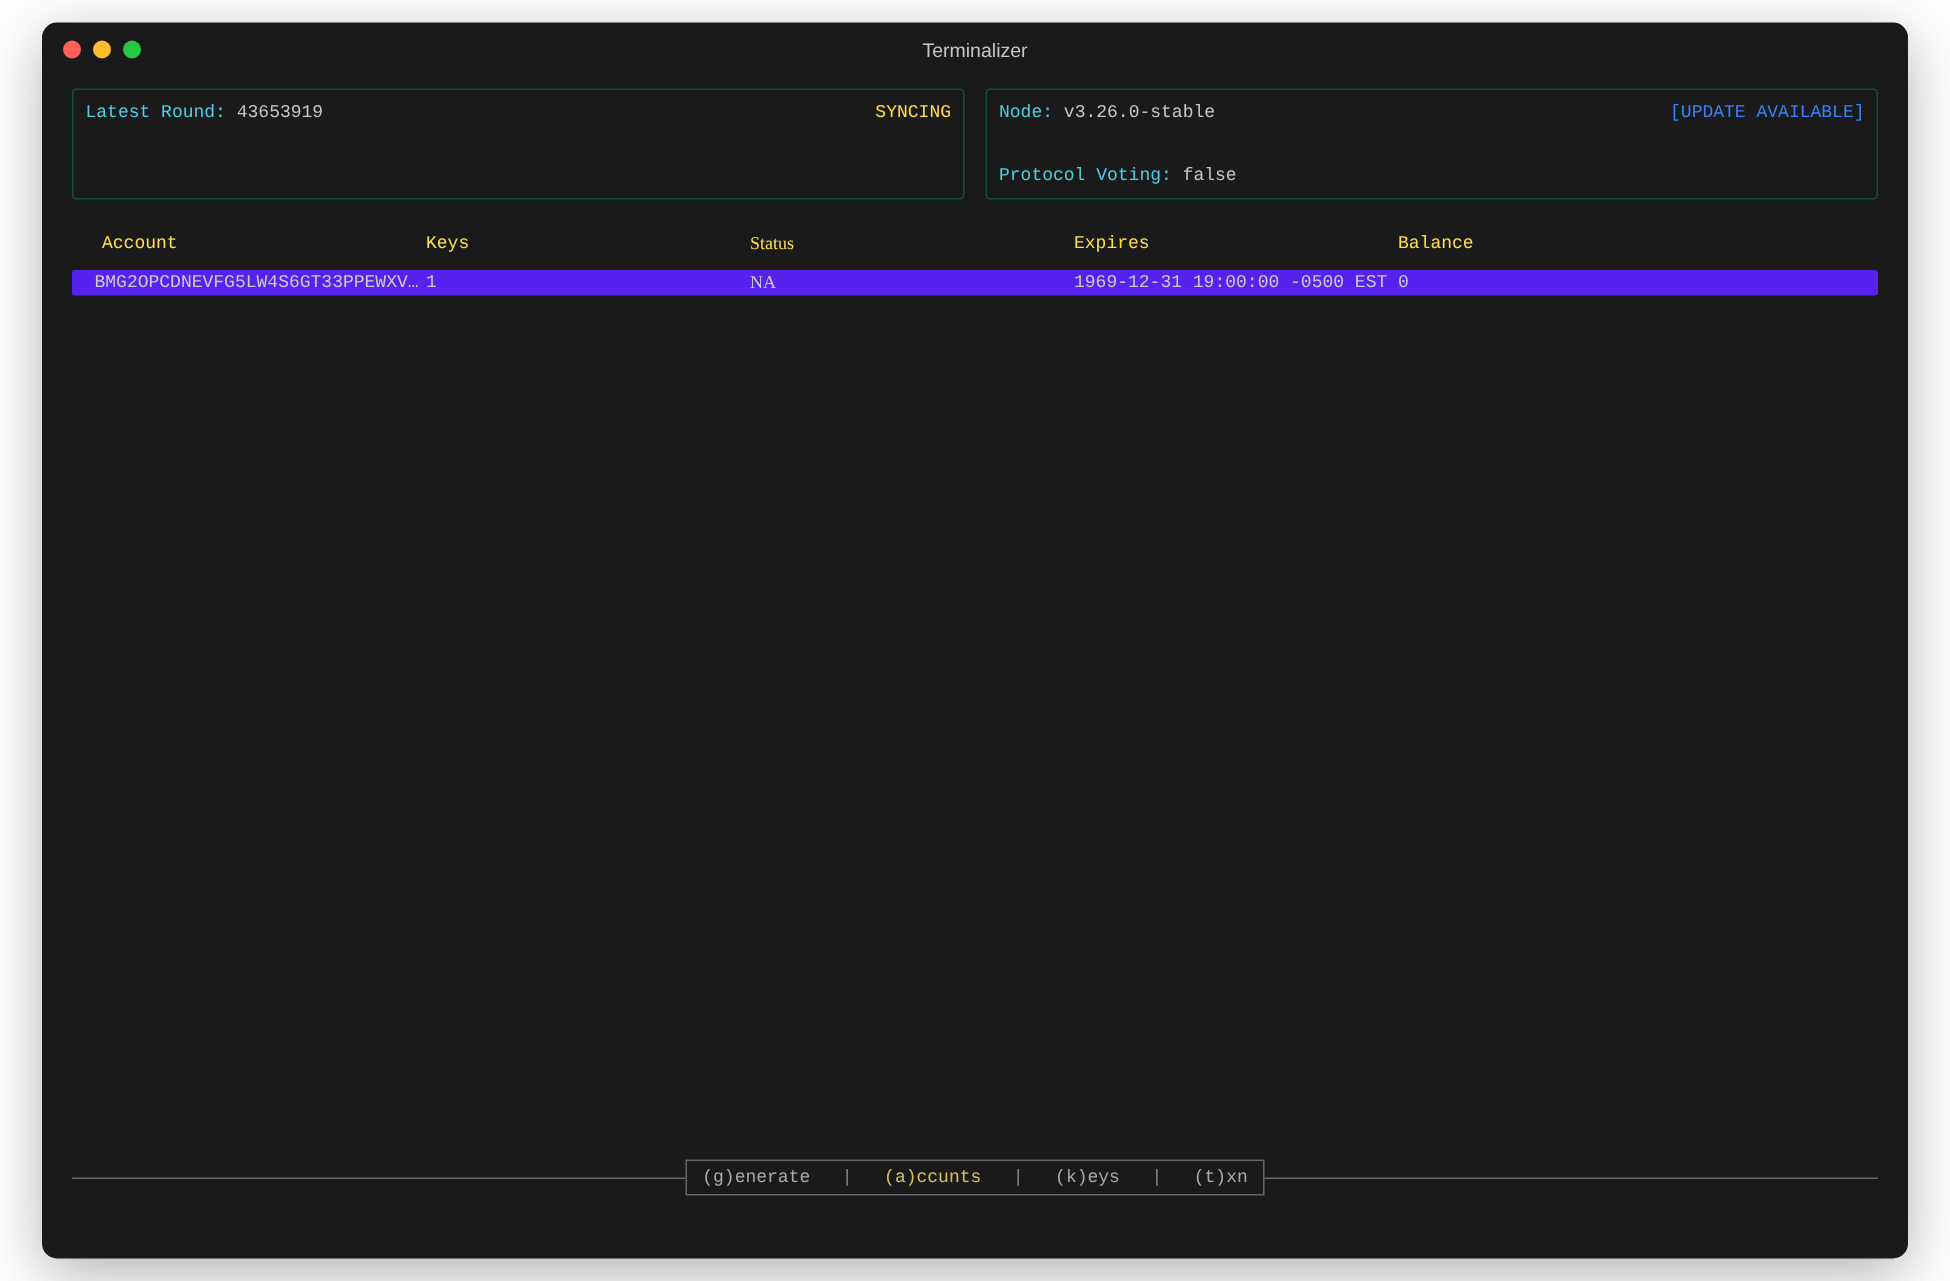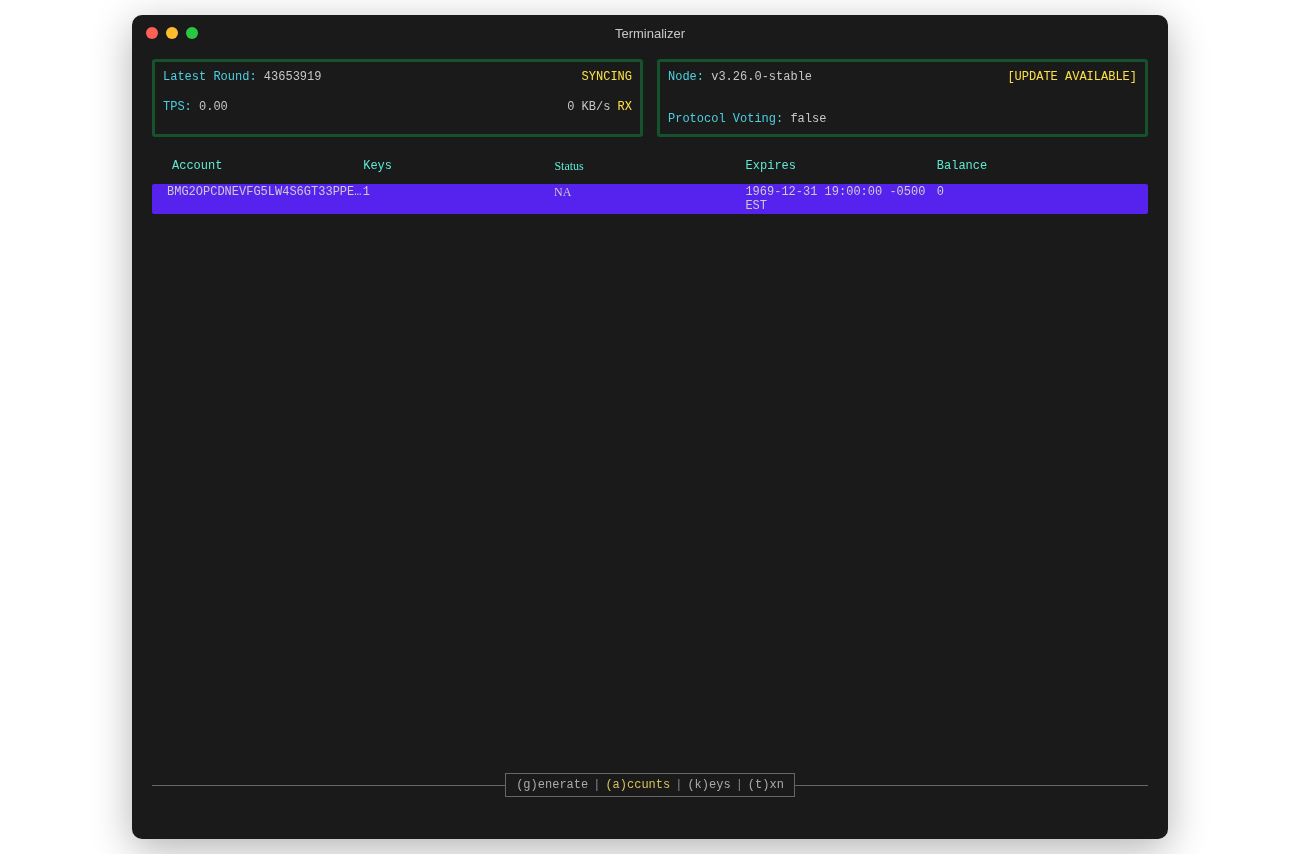--- a/index.html
+++ b/index.html
@@ -11,21 +11,21 @@
       background: #ffffff;
       font-family: 'SF Mono', 'Monaco', 'Consolas', 'Courier New', monospace;
       font-size: 12px;
       display: flex;
       align-items: center;
       justify-content: center;
       min-height: 854px;
       width: 1300px;
     }
     .window {
-      width: 1036px;
+      width: 1244px;
       height: 824px;
       background: #1a1a1a;
       border-radius: 10px;
       box-shadow: 0 10px 40px rgba(0,0,0,0.3);
       overflow: hidden;
       position: relative;
     }
     .titlebar {
       height: 36px;
       display: flex;
@@ -57,42 +57,42 @@
       padding: 8px 20px 0 20px;
       color: #c7c7c7;
       height: calc(100% - 36px);
       position: relative;
     }
     .panels {
       display: flex;
       gap: 14px;
     }
     .panel {
-      border: 3px solid #14532d;
+      border: 1px solid #14532d;
       border-radius: 3px;
       padding: 6px 8px;
       flex: 1;
       min-height: 72px;
       position: relative;
       line-height: 1.5;
     }
     .panel-row {
       display: flex;
       justify-content: space-between;
     }
     .cyan { color: #4dd0e1; }
     .green-text { color: #fde047; }
-    .yellow-text { color: #fde047; }
+    .yellow-text { color: #3b82f6; }
     .gray { color: #777; }
     .white { color: #c7c7c7; }
     .table-header {
       display: flex;
       margin-top: 22px;
       padding: 0 20px;
-      color: #5eead4;
+      color: #fde047;
     }
     .col-account { width: 216px; }
     .col-keys { width: 216px; }
     .col-status { width: 216px; font-family: Liberation Serif, serif; }
     .col-expires { width: 216px; font-family: Liberation Mono, monospace; }
     .col-balance { width: 216px; }
     .table-row {
       display: flex;
       margin-top: 10px;
       padding: 1px 20px 1px 15px;
@@ -112,21 +112,21 @@
     .footer-line {
       flex: 1;
       height: 1px;
       background: #666;
     }
     .footer-actions {
       border: 1px solid #666;
       padding: 4px 10px;
       color: #aaa;
       display: flex;
-      gap: 0;
+      gap: 16px;
     }
     .footer-actions .sep {
       color: #888;
       margin: 0 5px;
     }
     .footer-actions .active {
       color: #d4c35a;
     }
   </style>
 </head>
@@ -147,30 +147,20 @@
 
       <div class="panel">
         <div class="panel-row">
           <div>
             <span class="cyan">Latest Round:</span>
             <span class="white">43653919</span>
           </div>
           <div class="green-text">SYNCING</div>
         </div>
         <div style="height:12px"></div>
-        <div class="panel-row">
-          <div>
-            <span class="cyan">TPS:</span>
-            <span class="white">0.00</span>
-          </div>
-          <div>
-            <span class="white">0 KB/s</span>
-            <span class="green-text">RX</span>
-          </div>
-        </div>
       </div>
 
       <div class="panel">
         <div class="panel-row">
           <div>
             <span class="cyan">Node:</span>
             <span class="white">v3.26.0-stable</span>
           </div>
           <div class="yellow-text">[UPDATE AVAILABLE]</div>
         </div>

